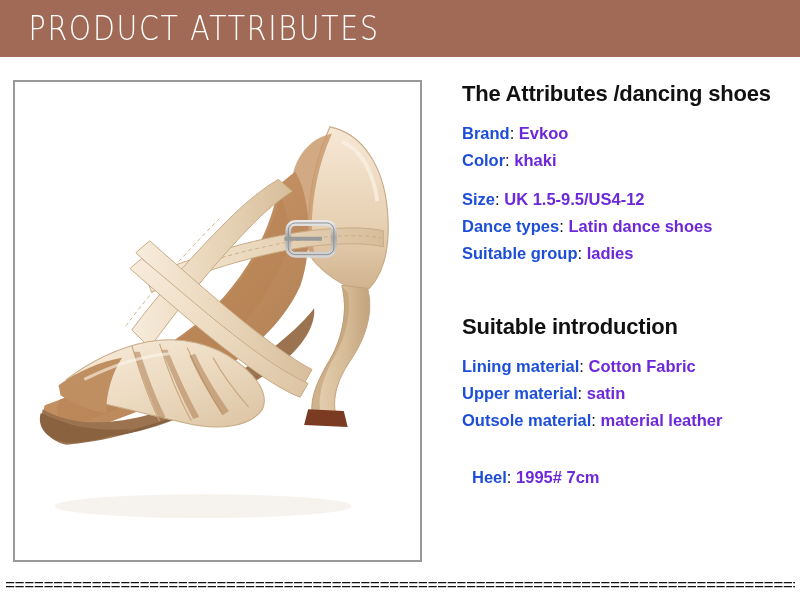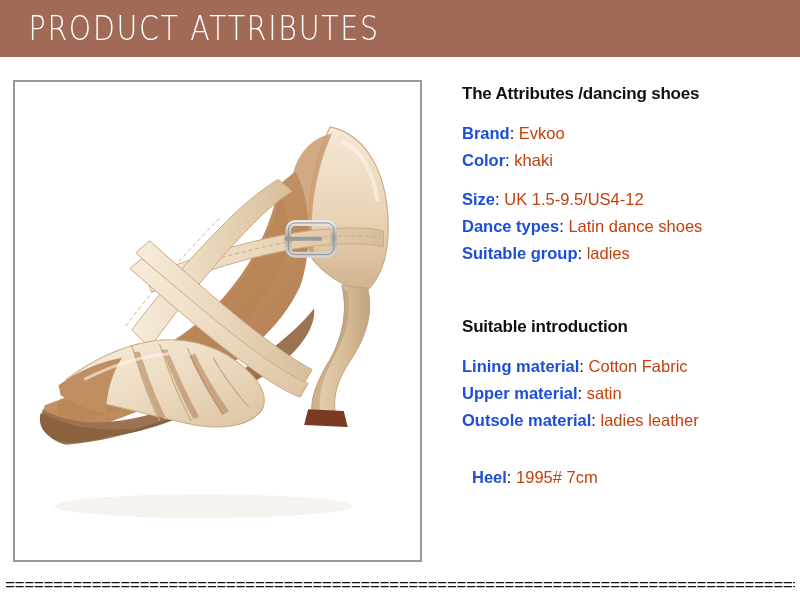--- a/index.html
+++ b/index.html
@@ -59,21 +59,21 @@
   }
 
   
   .info-column {
     position: absolute;
     left: 462px;
     top: 80px;
     width: 330px;
   }
   .section-heading {
-    font-size: 17px;
+    font-size: 22px;
     font-weight: bold;
     color: #111111;
     letter-spacing: -0.2px;
     white-space: nowrap;
     line-height: 28px;
   }
   .attr-group {
     margin: 0;
     padding: 0;
   }
@@ -85,22 +85,22 @@
   }
   .attr-label {
     font-weight: bold;
     color: #1d4ed8;
   }
   .attr-colon {
     color: #111111;
     font-weight: normal;
   }
   .attr-value {
-    color: #c2410c;
-    font-weight: normal;
+    color: #6d28d9;
+    font-weight: bold;
   }
 
   .spacer-sm { height: 12px; }
   .spacer-md { height: 30px; }
   .spacer-lg { height: 46px; }
 
   .heel-row { padding-left: 10px; }
 
   
   .bottom-rule {
@@ -277,21 +277,21 @@
     <div class="attr-row">
       <span class="attr-label">Lining material</span><span class="attr-colon">:</span>
       <span class="attr-value">Cotton Fabric</span>
     </div>
     <div class="attr-row">
       <span class="attr-label">Upper material</span><span class="attr-colon">:</span>
       <span class="attr-value">satin</span>
     </div>
     <div class="attr-row">
       <span class="attr-label">Outsole material</span><span class="attr-colon">:</span>
-      <span class="attr-value">ladies leather</span>
+      <span class="attr-value">material leather</span>
     </div>
   </div>
 
   <div class="spacer-md"></div>
 
   <div class="attr-row heel-row">
     <span class="attr-label">Heel</span><span class="attr-colon">:</span>
     <span class="attr-value">1995#  7cm</span>
   </div>
 

